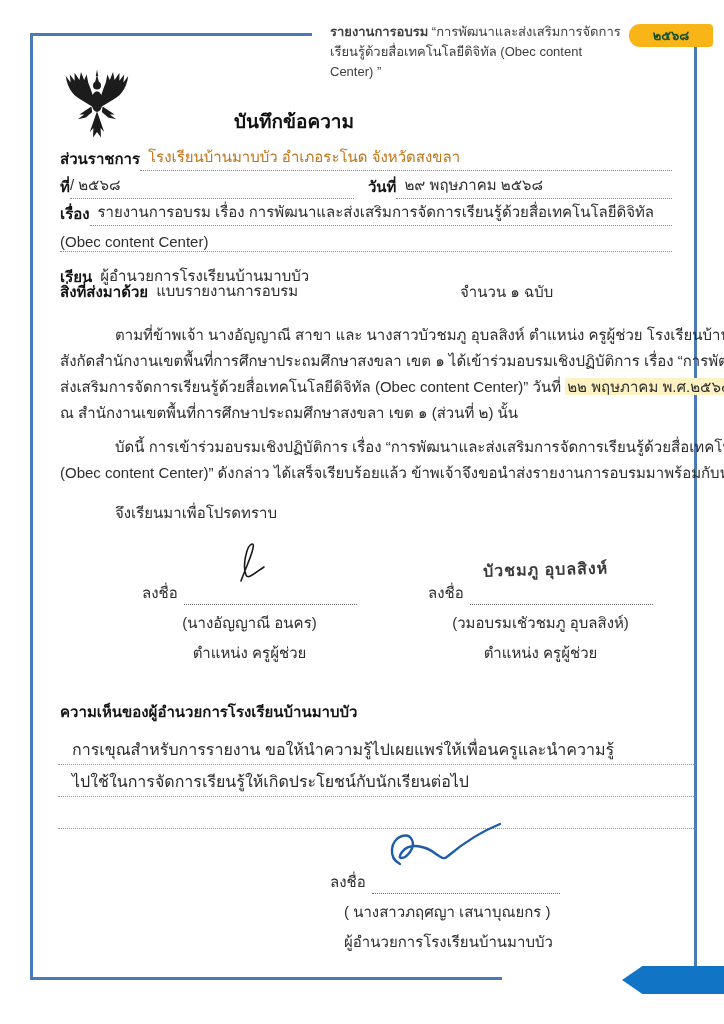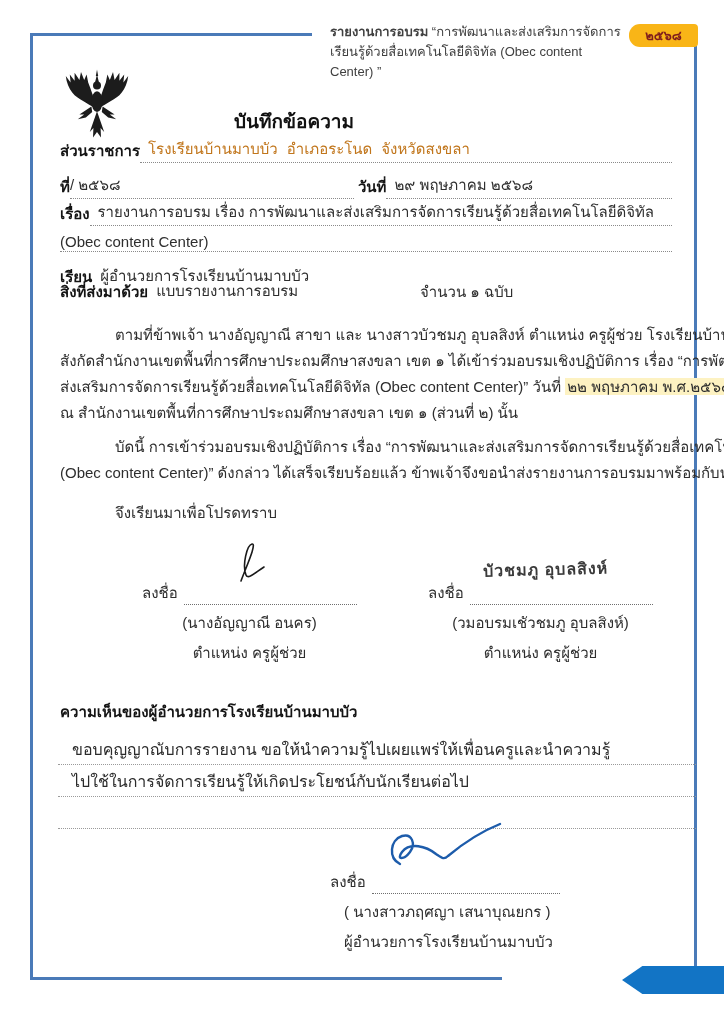--- a/index.html
+++ b/index.html
@@ -10,35 +10,35 @@
   .b-top{position:absolute;left:30px;top:33px;width:282px;height:3px;background:#4a7ab8;}
   .b-left{position:absolute;left:30px;top:33px;width:3px;height:947px;background:#4a7ab8;}
   .b-bottom{position:absolute;left:30px;top:977px;width:472px;height:3px;background:#4a7ab8;}
   .b-right{position:absolute;left:694px;top:45px;width:3px;height:923px;background:#4a7ab8;}
   .arrow{position:absolute;left:622px;top:966px;width:102px;height:28px;background:#1274c5;
          clip-path:polygon(0 50%,20% 0,100% 0,100% 100%,20% 100%);}
 
   
   .hdr-note{position:absolute;left:330px;top:22px;width:294px;font-size:13px;line-height:20px;color:#404040;}
   .hdr-note b{font-weight:bold;}
-  .badge{position:absolute;left:629px;top:24px;width:69px;height:23px;background:#f9b517;
+  .badge{position:absolute;left:629px;top:24px;width:84px;height:23px;background:#f9b517;
          border-radius:11px 4px 4px 11px;display:flex;align-items:center;justify-content:center;
-         font-size:13px;font-weight:bold;color:#7f1d1d;}
+         font-size:13px;font-weight:bold;color:#14532d;}
   .garuda{position:absolute;left:57px;top:68px;width:80px;height:76px;}
   .title{position:absolute;left:0;top:106px;width:588px;text-align:center;
          font-size:19px;font-weight:bold;color:#111;}
 
   
   .row{position:absolute;left:60px;right:52px;display:flex;align-items:flex-end;font-size:15px;height:23px;}
   .lbl{font-weight:bold;color:#141414;white-space:nowrap;}
   .fill{flex:1;border-bottom:1px dotted #8a8a8a;padding:0 4px 1px 8px;white-space:nowrap;overflow:hidden;}
   .fill.noline{border-bottom:none;}
   .fix{border-bottom:1px dotted #8a8a8a;padding:0 4px 1px 0;white-space:nowrap;}
   .orange{color:#c1761c;}
-  .count{position:absolute;left:360px;bottom:0;white-space:nowrap;}
+  .count{position:absolute;left:400px;bottom:0;white-space:nowrap;}
 
   
   .pline{position:absolute;left:60px;right:40px;font-size:15px;line-height:26px;
          color:#2e2e2e;white-space:nowrap;}
   .indent{padding-left:55px;}
   .hl{background:#fdf2c2;padding:0 2px;}
 
   
   .sigblock{position:absolute;font-size:15px;}
   .sig-row{display:flex;align-items:flex-end;}
@@ -76,29 +76,29 @@
       <path d="M50 52 C58 46 68 42 78 34 C82 30 86 24 88 16 L89 10 L83 18 L84 8 L78 16 L78 6 L72 15 L70 5 L66 15 L63 8 L61 18 C57 28 53 40 50 52 Z"></path>
       <ellipse cx="50" cy="42" rx="7" ry="13"></ellipse>
       <path d="M50 54 L41 80 L45.5 75 L45 87 L50 80 L55 87 L54.5 75 L59 80 Z"></path>
       <path d="M43 48 L28 58 L34 58 L26 64 L36 62 L44 55 Z"></path>
       <path d="M57 48 L72 58 L66 58 L74 64 L64 62 L56 55 Z"></path>
     </g>
   </svg>
 
   <div class="title">บันทึกข้อความ</div>
 
-  <div class="row" style="top:140px;font-family:Liberation Mono, monospace;">
+  <div class="row" style="top:148px;">
     <span class="lbl">ส่วนราชการ</span>
     <span class="fill orange">โรงเรียนบ้านมาบบัว  อำเภอระโนด  จังหวัดสงขลา</span>
   </div>
 
   <div class="row" style="top:176px;">
     <span class="lbl">ที่</span>
     <span class="fix" style="width:280px;">/ ๒๕๖๘</span>
-    <span class="lbl" style="margin-left:4px;">วันที่</span>
+    <span class="lbl" style="margin-left:14px;">วันที่</span>
     <span class="fill">๒๙ พฤษภาคม ๒๕๖๘</span>
   </div>
 
   <div class="row" style="top:203px;">
     <span class="lbl">เรื่อง</span>
     <span class="fill">รายงานการอบรม  เรื่อง การพัฒนาและส่งเสริมการจัดการเรียนรู้ด้วยสื่อเทคโนโลยีดิจิทัล</span>
   </div>
 
   <div class="row" style="top:229px;">
     <span class="fill" style="padding-left:0;">(Obec content Center)</span>
@@ -141,21 +141,21 @@
     <div class="hand-name" style="left:55px;top:12px;">บัวชมภู  อุบลสิงห์</div>
     <div class="sig-row" style="margin-top:36px;">
       <span>ลงชื่อ</span>
       <span class="sig-dots"></span>
     </div>
     <div class="sig-center">(วมอบรมเชัวชมภู อุบลสิงห์)</div>
     <div class="sig-center">ตำแหน่ง ครูผู้ช่วย</div>
   </div>
 
   <div class="dir-head">ความเห็นของผู้อำนวยการโรงเรียนบ้านมาบบัว</div>
-  <div class="cmt" style="top:732px;">ขอบคุญญาณับการรายงาน ขอให้นำความรู้ไปเผยแพร่ให้เพื่อนครูและนำความรู้</div>
+  <div class="cmt" style="top:732px;">การเขุณสำหรับการรายงาน ขอให้นำความรู้ไปเผยแพร่ให้เพื่อนครูและนำความรู้</div>
   <div class="cmt" style="top:764px;">ไปใช้ในการจัดการเรียนรู้ให้เกิดประโยชน์กับนักเรียนต่อไป</div>
   <div class="cmt" style="top:796px;"></div>
 
   <div class="sigblock" style="left:330px;top:828px;width:300px;">
     <svg class="sig-art" style="left:48px;top:-8px;" width="130" height="58" viewBox="0 0 130 58">
       <path d="M22 44 C10 38 12 20 24 16 C34 13 38 24 32 32 C26 40 18 40 24 32 C32 22 48 26 58 34 C64 38 66 40 70 36 C82 26 102 12 122 4" fill="none" stroke="#1d5cab" stroke-width="2.4" stroke-linecap="round"></path>
     </svg>
     <div class="sig-row" style="margin-top:42px;width:230px;">
       <span>ลงชื่อ</span>
       <span class="sig-dots"></span>

